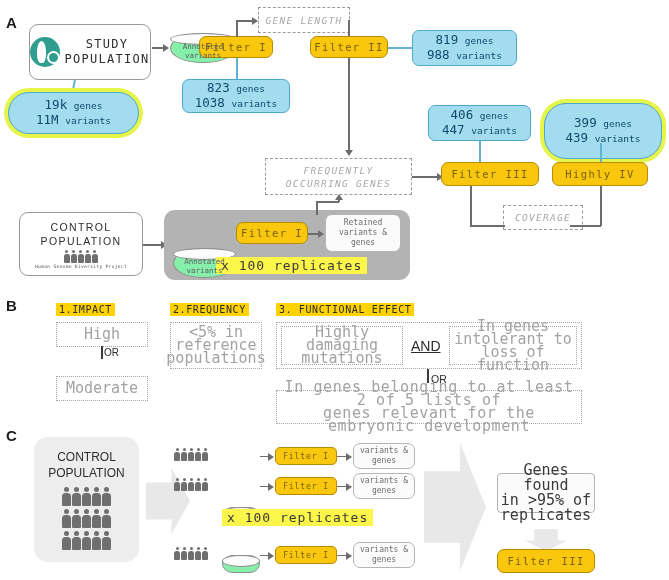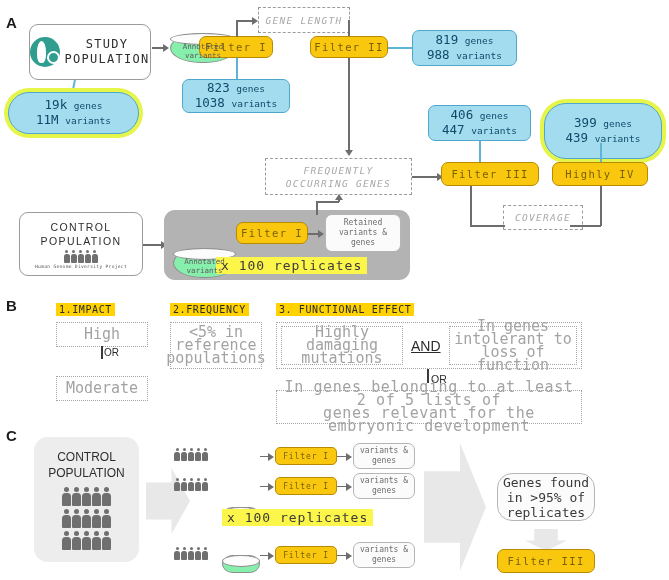--- a/index.html
+++ b/index.html
@@ -391,22 +391,22 @@
 <div class="ahead ar-right abs" style="left:346px;top:552px;"></div>
 <div class="abs soft-box box" style="left:353px;top:542px;width:62px;height:26px;">
   <div>
     <div>variants &amp;</div>
     <div>genes</div>
   </div>
 </div>
 
 <div class="abs chev chev-r" style="left:424px;top:443px;width:62px;height:128px;"></div>
 
-<div class="abs soft-box box" style="left:497px;top:473px;width:98px;height:48px;
-     font-size:13px;line-height:15px;color:#3a3a3a;border-radius:15px;">
+<div class="abs soft-box box" style="left:497px;top:473px;width:98px;height:40px;
+     font-size:15px;line-height:15px;color:#3a3a3a;border-radius:4px;">
   <div>
     <div>Genes found</div>
     <div>in &gt;95% of</div>
     <div>replicates</div>
   </div>
 </div>
 
 <div class="abs chev chev-d" style="left:525px;top:529px;width:42px;height:22px;"></div>
 
 <div class="abs filter-box box" style="left:497px;top:549px;width:98px;height:24px;">Filter III</div>

